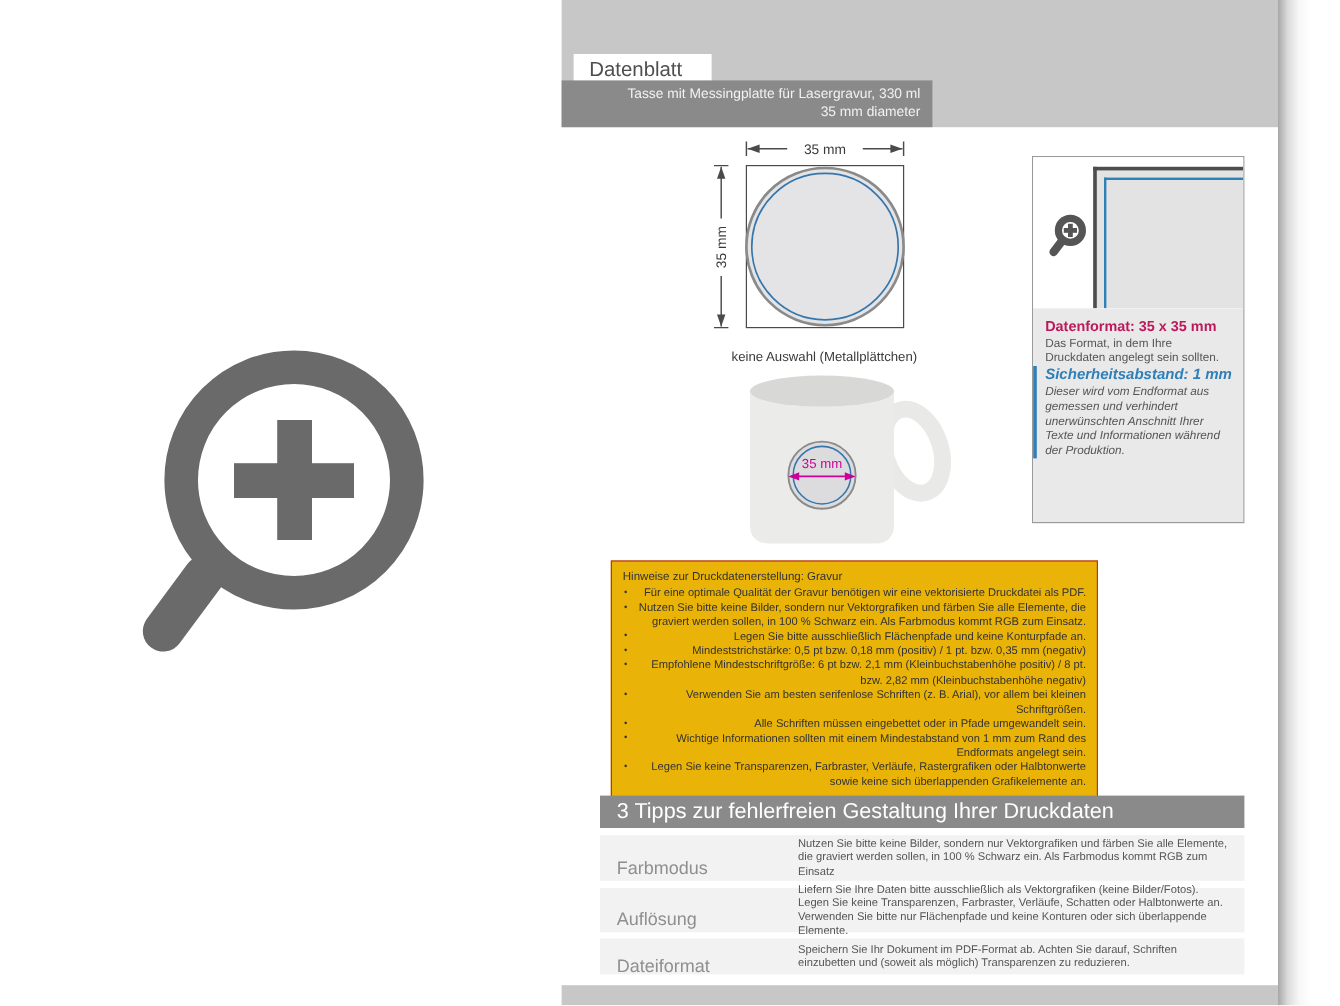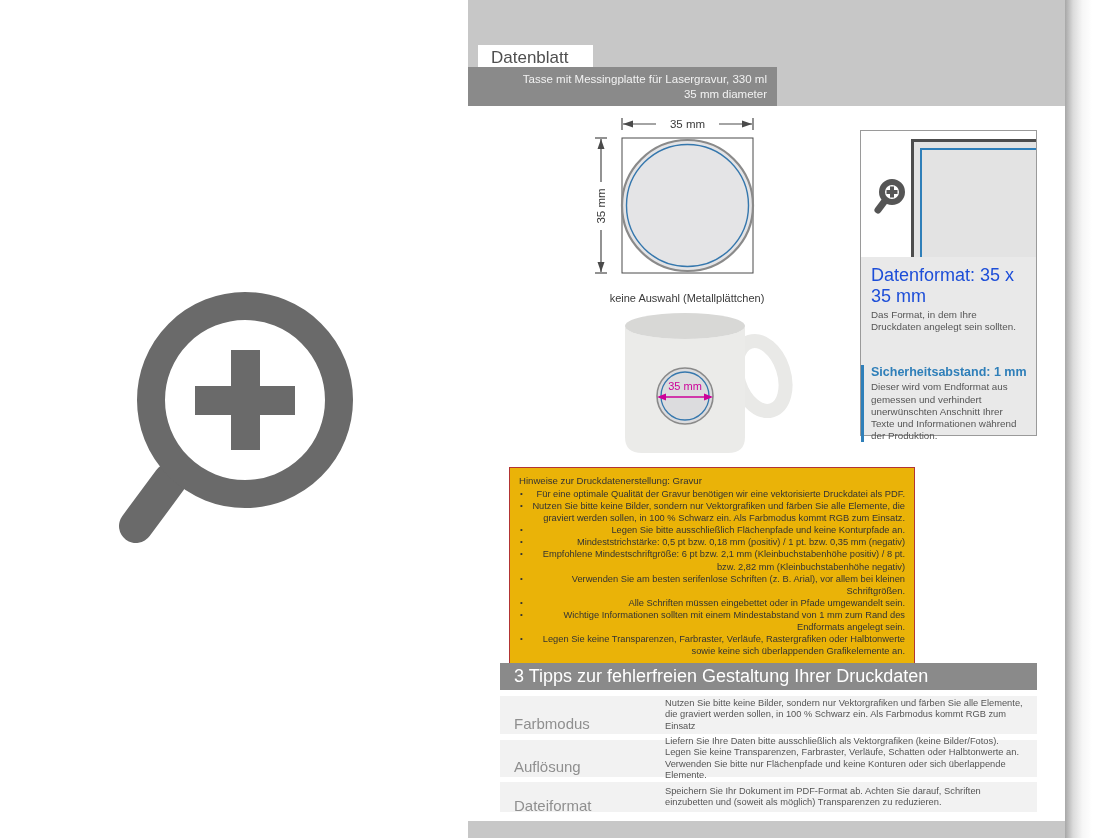--- a/index.html
+++ b/index.html
@@ -31,24 +31,24 @@
   
   .info-panel { position:absolute; left:392px; top:130px; width:177px; height:306px;
     background:#ffffff; border:1px solid #9a9a9a; }
   .panel-white { position:absolute; left:0; top:0; right:0; height:126px; background:#ffffff; overflow:hidden; }
   .corner-preview { position:absolute; left:50px; top:8px; right:0; height:118px; background:#e3e3e3;
     border-top:3px solid #4d4d4d; border-left:3px solid #4d4d4d; }
   .corner-preview .safety-line { position:absolute; left:6px; top:6px; right:0; bottom:0;
     border-top:2px solid #2f7fb9; border-left:2px solid #2f7fb9; }
   .panel-zoom { position:absolute; left:11px; top:46px; }
   .panel-gray { position:absolute; left:0; top:126px; right:0; bottom:0; background:#e9e9e9; padding:8px 9px 0 10px; }
-  .panel-gray h3 { font-size:18px; font-weight:normal; color:#1d4ed8; margin-bottom:2px; }
+  .panel-gray h3 { font-size:12px; font-weight:bold; color:#be185d; margin-bottom:2px; }
   .panel-gray p { font-size:9.8px; line-height:12.2px; color:#555555; }
   .panel-gray .bleed { margin-top:11px; }
-  .safety-block { margin-top:32px; margin-left:-10px; border-left:3px solid #2f7fb9; padding-left:7px; }
+  .safety-block { margin-top:0; margin-left:-10px; border-left:3px solid #2f7fb9; padding-left:7px;font-style:italic; }
   .safety-block h3 { font-size:12.5px; font-weight:bold; color:#2f7fb9; margin-bottom:2px; }
 
   
   .hints-box { position:absolute; left:41px; top:467px; width:406px; min-height:167px;
     border:1px solid #b23434; background:#eab308; padding:7px 9px 8px 9px; }
   .hints-box .hints-title { font-size:9.6px; color:#333333; line-height:12px; }
   .hints-box ul { list-style:none; margin-top:1px;text-align:right; }
   .hints-box li { position:relative; padding-left:9px; font-size:9.3px; line-height:12.1px; color:#333333; }
   .hints-box li::before { content:"\2022"; position:absolute; left:1px; top:0; font-size:8px; line-height:12px; color:#333333; }
 

